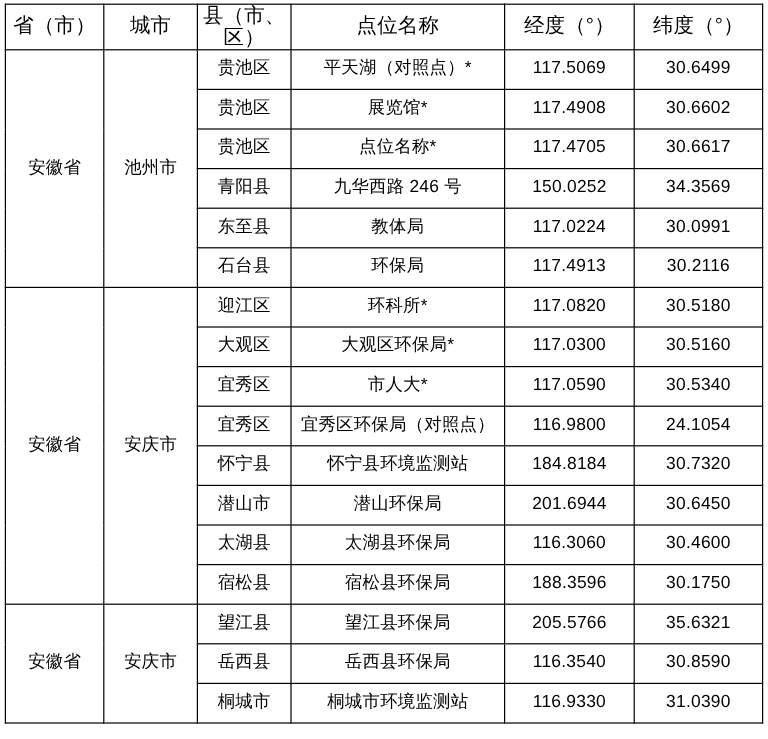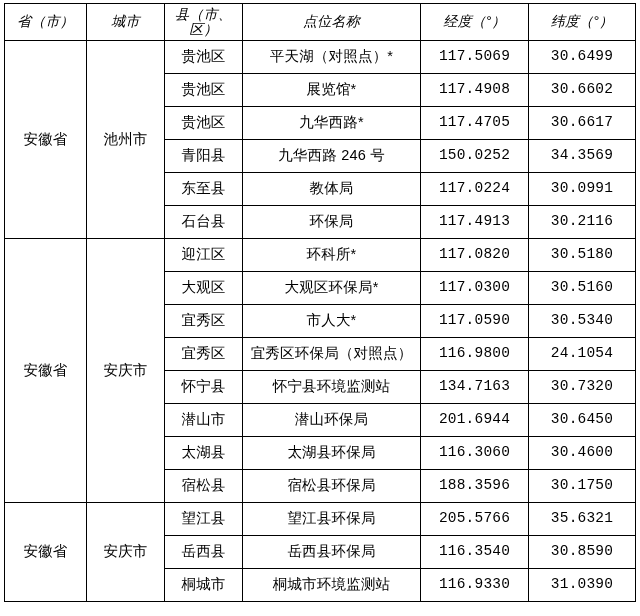--- a/index.html
+++ b/index.html
@@ -32,39 +32,38 @@
     vertical-align: middle;
     font-weight: normal;
     padding: 0;
     height: 32px;
     line-height: 1.1;
     font-size: 14.5px;
     letter-spacing: 0.2px;
   }
   table.data thead td {
     height: 36px;
-    font-size: 14px;
-    font-style: italic;
+    font-size: 17px;
   }
   col.c0 { width: 82px; }
   col.c1 { width: 78px; }
   col.c2 { width: 78px; }
   col.c3 { width: 178px; }
   col.c4 { width: 108px; }
   col.c5 { width: 107px; }
 
   td.prov, td.city {
     font-size: 14.5px;
   }
   td.name {
     font-size: 14.5px;
   }
   td.num {
     font-size: 14.5px;
-    font-family: Liberation Mono, monospace;
+    font-family: Liberation Sans, sans-serif;
   }
 </style>
 </head>
 <body>
 
 <div id="sheet">
   <table class="data">
     <colgroup>
       <col class="c0">
         <col class="c1">
@@ -94,21 +93,21 @@
         <td class="num">30.6499</td>
       </tr>
       <tr>
         <td class="county">贵池区</td>
         <td class="name">展览馆*</td>
         <td class="num">117.4908</td>
         <td class="num">30.6602</td>
       </tr>
       <tr>
         <td class="county">贵池区</td>
-        <td class="name">九华西路*</td>
+        <td class="name">点位名称*</td>
         <td class="num">117.4705</td>
         <td class="num">30.6617</td>
       </tr>
       <tr>
         <td class="county">青阳县</td>
         <td class="name">九华西路 246 号</td>
         <td class="num">150.0252</td>
         <td class="num">34.3569</td>
       </tr>
       <tr>
@@ -146,21 +145,21 @@
       </tr>
       <tr>
         <td class="county">宜秀区</td>
         <td class="name">宜秀区环保局（对照点）</td>
         <td class="num">116.9800</td>
         <td class="num">24.1054</td>
       </tr>
       <tr>
         <td class="county">怀宁县</td>
         <td class="name">怀宁县环境监测站</td>
-        <td class="num">134.7163</td>
+        <td class="num">184.8184</td>
         <td class="num">30.7320</td>
       </tr>
       <tr>
         <td class="county">潜山市</td>
         <td class="name">潜山环保局</td>
         <td class="num">201.6944</td>
         <td class="num">30.6450</td>
       </tr>
       <tr>
         <td class="county">太湖县</td>

